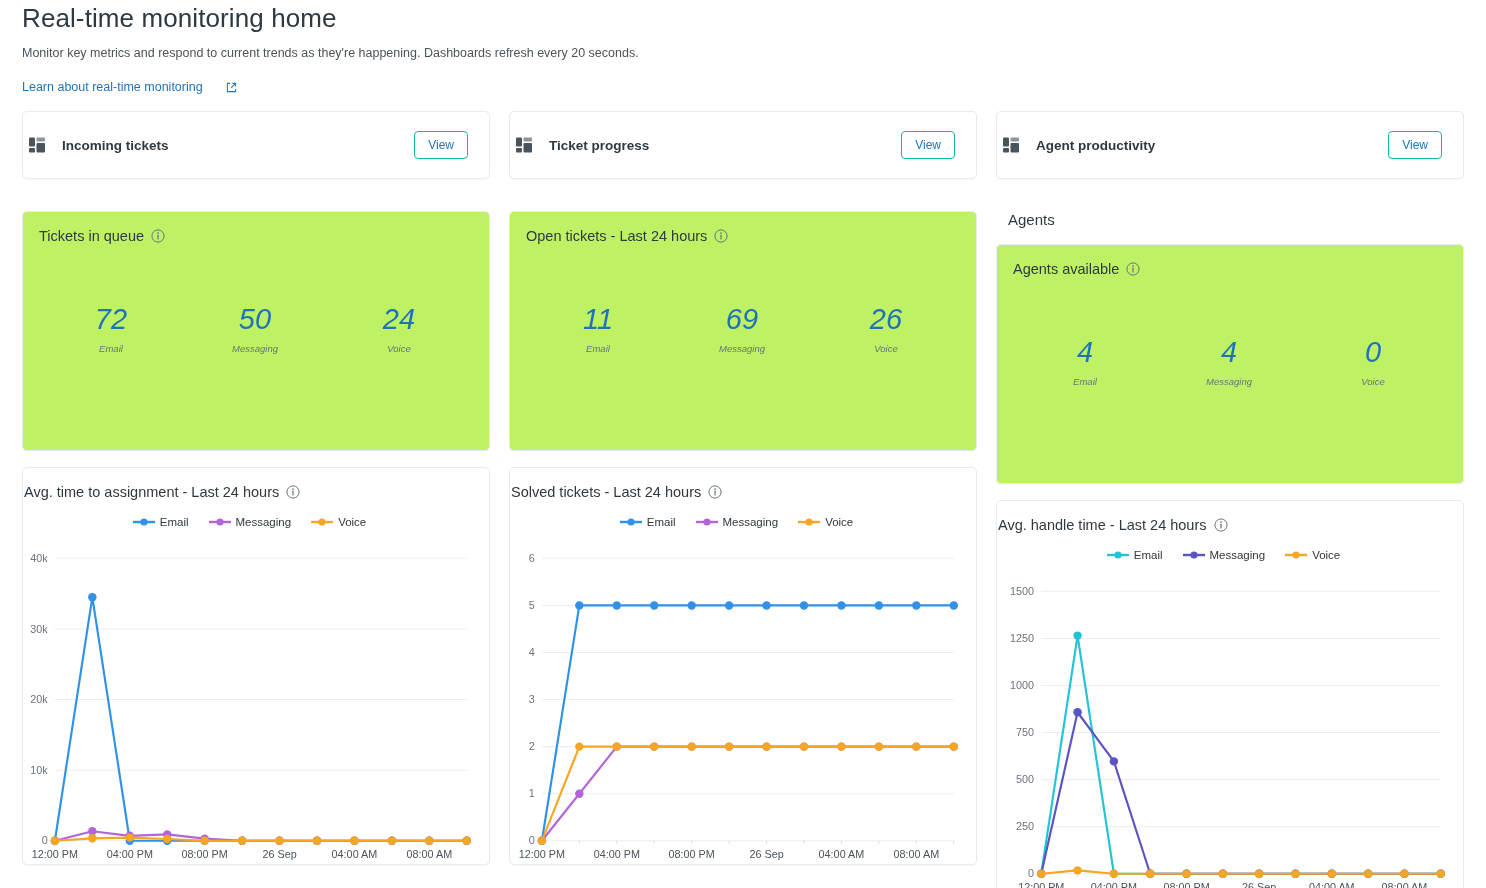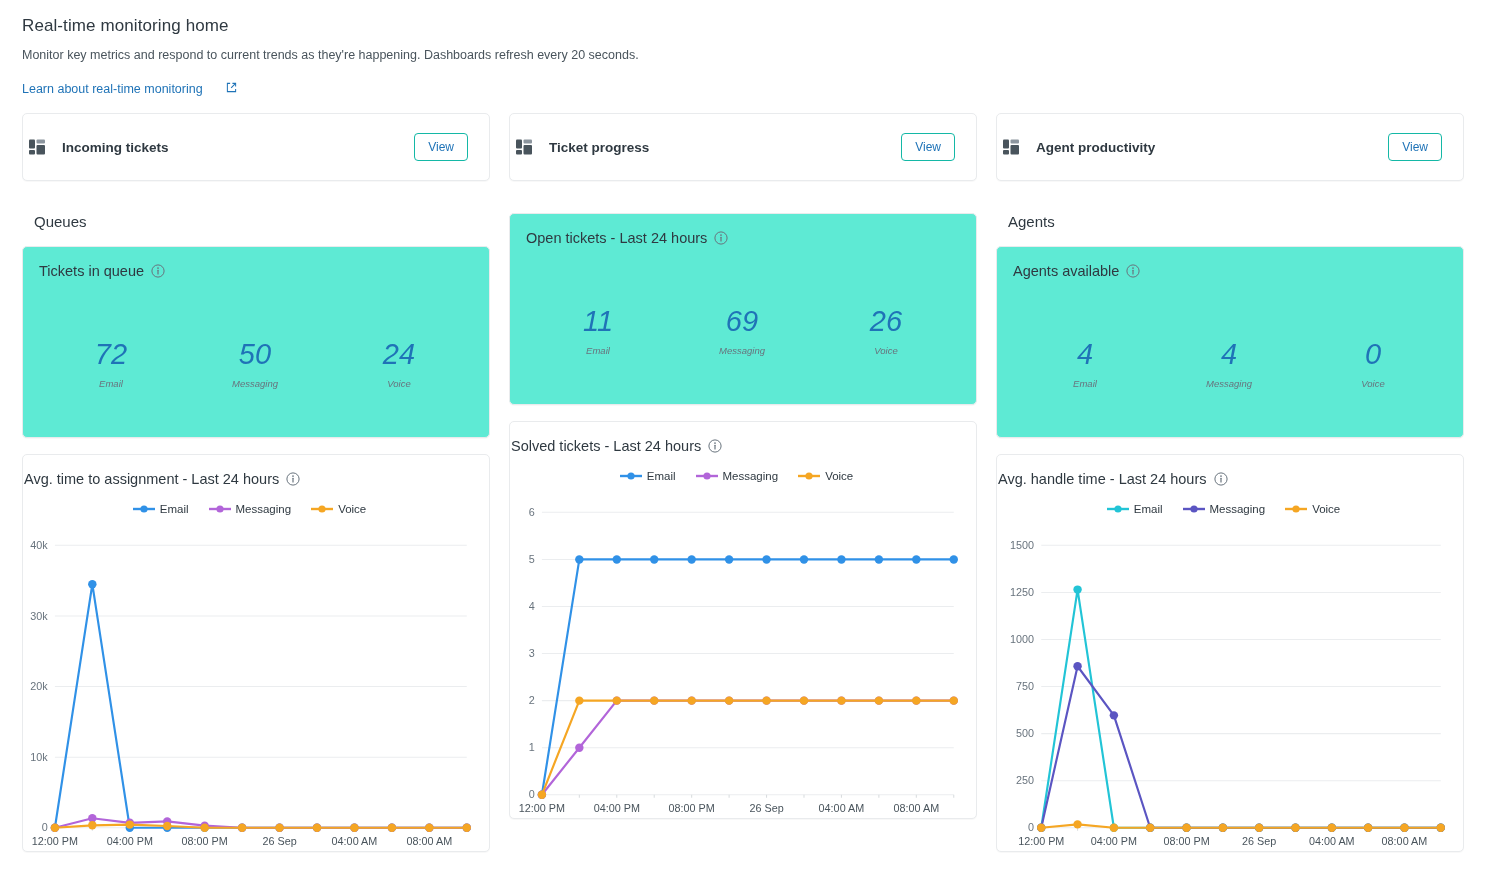--- a/index.html
+++ b/index.html
@@ -8,34 +8,35 @@
     width: 1486px; height: 888px;
     background: #ffffff;
     font-family: "Liberation Sans", sans-serif;
     color: #2f3941;
     overflow: hidden;
   }
   .page { padding: 0 22px; }
 
   
   .page-title {
-    font-size: 17px;
+    font-size: 26px;
     font-weight: 400;
     color: #2f3941;
     margin: 0;
-    padding-top: 16px;
+    padding-top: 3px;
     letter-spacing: .1px;
   }
   .page-sub {
     font-size: 12.5px;
     color: #49545c;
     margin: 12px 0 0 0;
   }
   .learn-link {
     display: inline-flex;
+    align-items: center;
     gap: 23px;
     font-size: 12.5px;
     color: #1f73b7;
     text-decoration: none;
     margin-top: 20px;
   }
   .ext-icon { display: inline-block; width: 11px; height: 11px; }
 
   
   .dash-row {
@@ -83,22 +84,22 @@
   .col-title {
     font-size: 15px;
     color: #2f3941;
     margin: 0 0 16px 12px;
     font-weight: 400;
   }
 
   .metric-card {
     border: 1px solid #e9ebed;
     border-radius: 5px;
-    background: #5eead4;
-    height: 192px;
+    background: #bef264;
+    height: 240px;
     padding: 16px 18px 0 16px;
     box-shadow: 0 1px 1px rgba(0,0,0,0.03);
   }
   .card-head {
     display: flex;
     align-items: center;
     gap: 7px;
     font-size: 14.5px;
     color: #2f3941;
   }
@@ -216,21 +217,20 @@
       <span class="dash-card-title">Agent productivity</span>
       <button class="view-btn">View</button>
     </div>
 
   </div>
 
   
   <div class="cols">
 
     <div class="col">
-      <div class="col-title">Queues</div>
 
       <div class="metric-card">
         <div class="card-head">
           <span>Tickets in queue</span>
           <span class="info-icon">
             <svg viewBox="0 0 14 14" width="14" height="14">
                 <circle cx="7" cy="7" r="6.1" fill="none" stroke="#68737d" stroke-width="1"></circle>
                 <circle cx="7" cy="4.1" r=".85" fill="#68737d"></circle>
                 <rect x="6.4" y="5.8" width="1.2" height="4.6" rx=".5" fill="#68737d"></rect>
               </svg>

